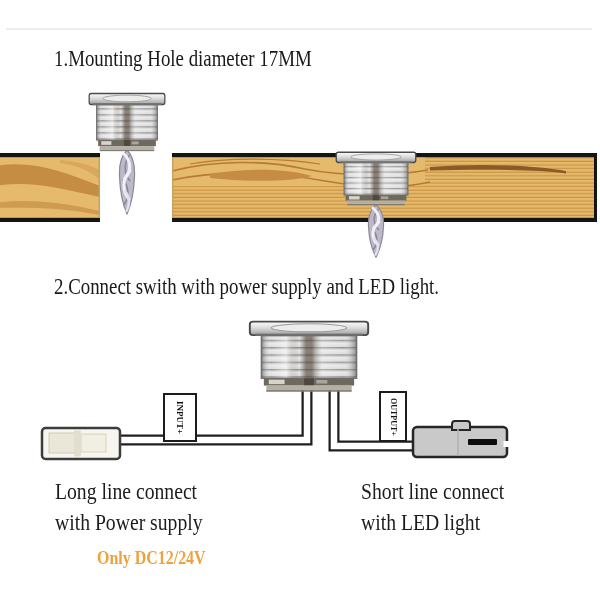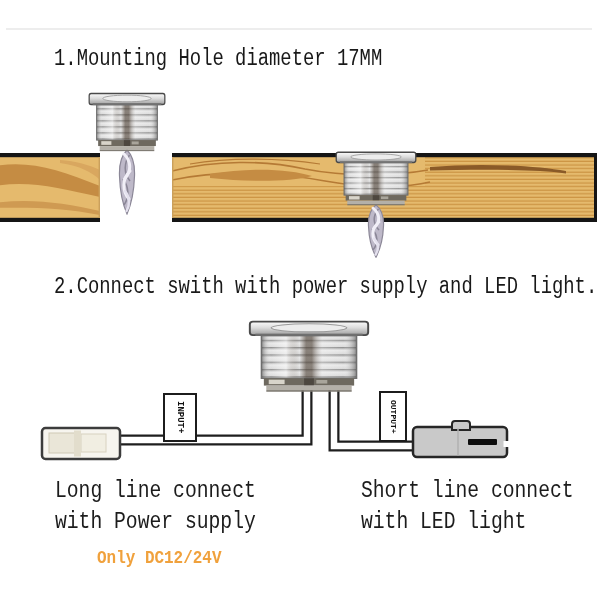--- a/index.html
+++ b/index.html
@@ -1,18 +1,18 @@
 <!DOCTYPE html>
 <html><head>
 <meta charset="utf-8">
 <style>
   html,body{margin:0;padding:0;background:#fff;}
   .stage{
     position:relative;width:600px;height:600px;background:#ffffff;
-    overflow:hidden;font-family:Liberation Mono, monospace;
+    overflow:hidden;font-family:Liberation Serif, serif;
   }
   .stage svg.gfx{position:absolute;left:0;top:0;}
   .divider{position:absolute;left:6px;top:28px;width:586px;height:2px;background:#ededed;}
   .t{position:absolute;color:#191919;white-space:nowrap;}
   .condensed{transform:scaleX(0.82);transform-origin:0 0;}
   .title1{left:54px;top:46px;font-size:23px;}
   .title2{left:54px;top:274px;font-size:23px;}
   .caption{position:absolute;color:#1c1c1c;font-size:24px;line-height:1.28;
     transform:scaleX(0.82);transform-origin:0 0;white-space:nowrap;}
   .caption.left{left:55px;top:476px;}

